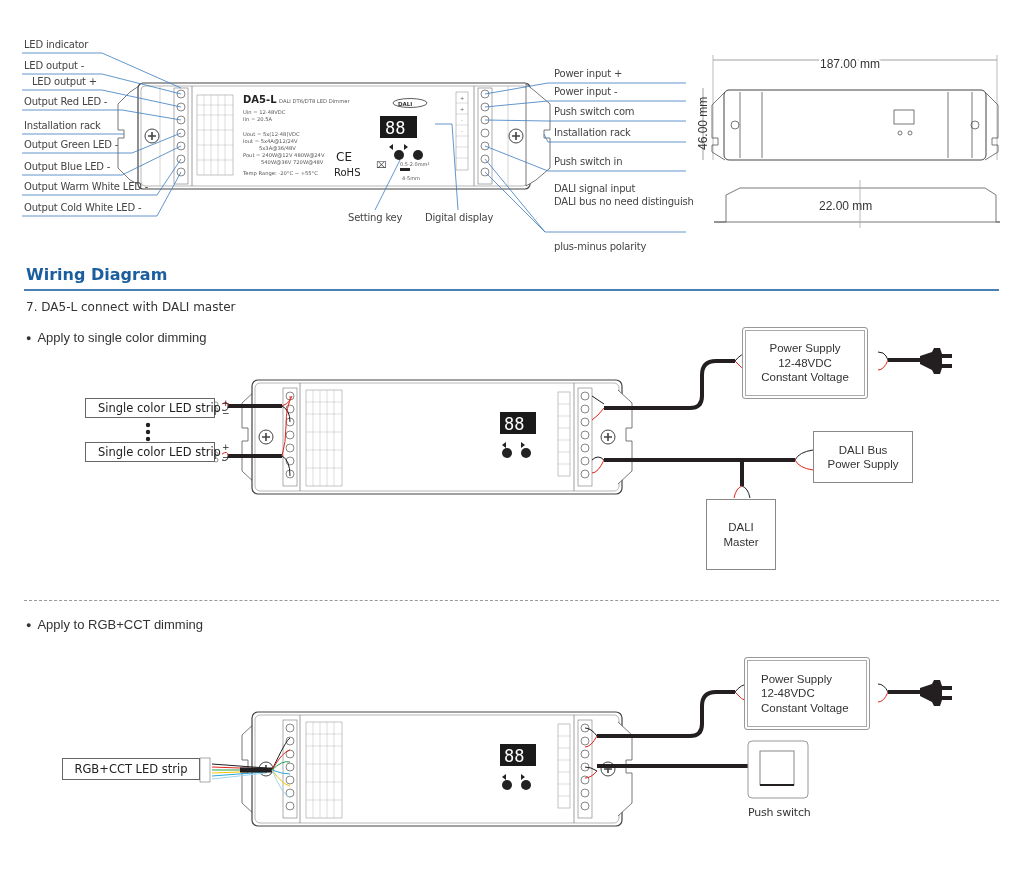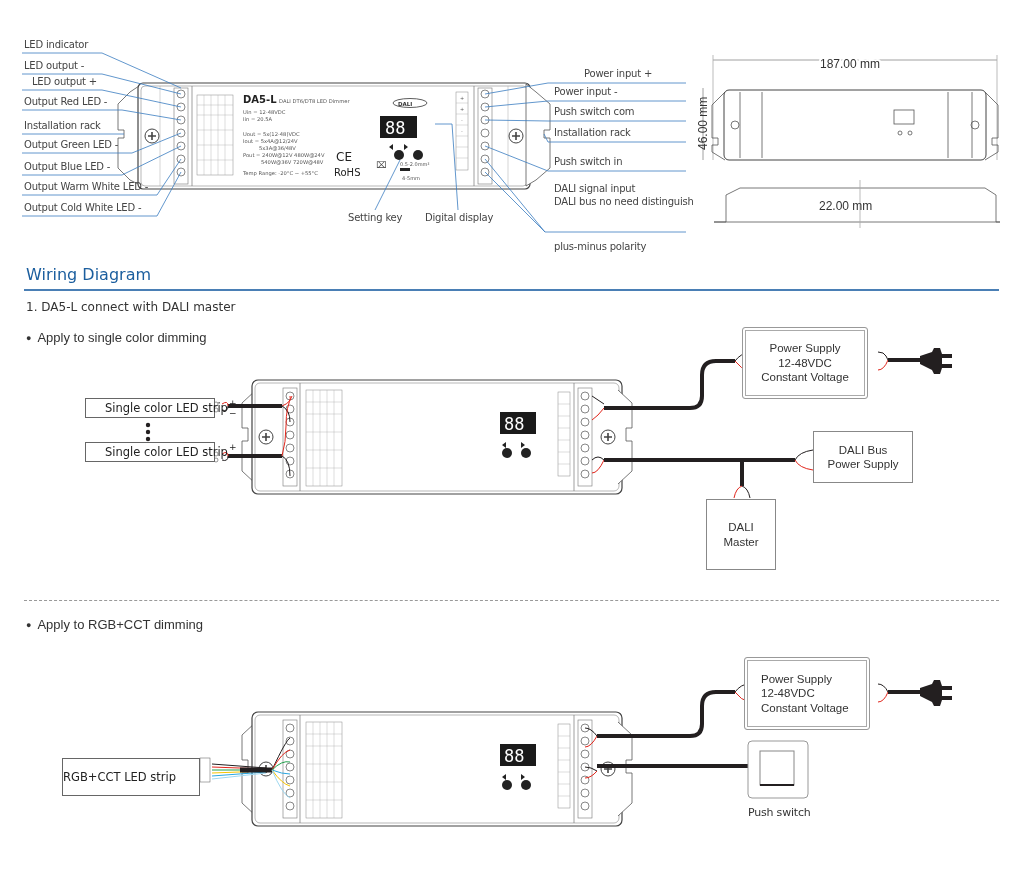--- a/index.html
+++ b/index.html
@@ -1,28 +1,28 @@
 <!DOCTYPE html>
 <html><head>
 <meta charset="utf-8">
 <style>
   * { box-sizing: border-box; margin: 0; padding: 0; }
   html, body { width: 1024px; height: 874px; background: #ffffff; overflow: hidden; }
   body { position: relative; font-family: "Liberation Sans", "DejaVu Sans", sans-serif; color: #333; }
   svg { position: absolute; left: 0; top: 0; overflow: visible; }
   .lbl-html { position: absolute; font-family: "DejaVu Sans", sans-serif; font-size: 10px; color: #444; white-space: nowrap; letter-spacing: -0.2px; }
-  .section-title { position: absolute; left: 26px; top: 265px; font-family: "DejaVu Sans", sans-serif; font-size: 16px; color: #1b5e9e; }
+  .section-title { position: absolute; left: 26px; top: 265px; font-family: "DejaVu Sans", sans-serif; font-size: 16px; color: #1b5e9e; font-weight: bold; }
   .section-rule { position: absolute; left: 24px; top: 289px; width: 975px; height: 1.5px; background: #4a7fb5; }
   .sub-title { position: absolute; left: 26px; top: 300px; font-family: "DejaVu Sans", sans-serif; font-size: 12px; color: #333; }
   .bullet { position: absolute; font-family: Liberation Sans, sans-serif; font-size: 13px; color: #333; white-space: nowrap; }
   .bullet::before { content: "\25CF"; margin-right: 6px; font-size: 9px; position: relative; top: -1px; }
   .dash-rule { position: absolute; left: 24px; top: 600px; width: 975px; border-top: 1px dashed #999; }
   .box { position: absolute; border: 1px solid #888; background: #fff; display: flex; align-items: center; justify-content: center; text-align: center; font-family: Liberation Sans, sans-serif; font-size: 11.5px; color: #333; line-height: 1.25; }
   .box.dbl { border: 1px solid #999; box-shadow: inset 0 0 0 2px #fff, inset 0 0 0 3px #aaa; border-radius: 3px; }
-  .strip { position: absolute; border: 1px solid #666; background: #fff; font-family: "DejaVu Sans", sans-serif; font-size: 11.5px; color: #222; display: flex; align-items: center; padding-left: 19px; white-space: nowrap; }
+  .strip { position: absolute; border: 1px solid #666; background: #fff; font-family: "DejaVu Sans", sans-serif; font-size: 11.5px; color: #222; display: flex; align-items: center; padding-left: 12px; white-space: nowrap; }
   .tiny { font-family: "DejaVu Sans", sans-serif; font-size: 5px; fill: #555; }
   .spec { font-family: "DejaVu Sans", sans-serif; font-size: 5.2px; fill: #555; }
   .dim { font-family: "Liberation Sans", sans-serif; font-size: 12px; fill: #333; }
 </style>
 </head>
 <body>
 
 <div>
   <svg width="1024" height="874" viewBox="0 0 1024 874" id="topsvg">
 
@@ -179,36 +179,36 @@
       <div class="lbl-html" style="left: 24px; top: 76px; margin-left: 8px;">LED output +</div>
       <div class="lbl-html" style="left: 24px; top: 96px;">Output Red LED -</div>
       <div class="lbl-html" style="left: 24px; top: 120px;">Installation rack</div>
       <div class="lbl-html" style="left: 24px; top: 139px;">Output Green LED -</div>
       <div class="lbl-html" style="left: 24px; top: 161px;">Output Blue LED -</div>
       <div class="lbl-html" style="left: 24px; top: 181px;">Output Warm White LED -</div>
       <div class="lbl-html" style="left: 24px; top: 202px;">Output Cold White LED -</div>
     </div>
 
   <div id="right-labels">
-      <div class="lbl-html" style="left: 554px; top: 68px; margin-left: 30px;">Power input +</div>
+      <div class="lbl-html" style="left: 554px; top: 68px;">Power input +</div>
       <div class="lbl-html" style="left: 554px; top: 86px;">Power input -</div>
       <div class="lbl-html" style="left: 554px; top: 106px;">Push switch com</div>
       <div class="lbl-html" style="left: 554px; top: 127px;">Installation rack</div>
       <div class="lbl-html" style="left: 554px; top: 156px;">Push switch in</div>
       <div class="lbl-html" style="left: 554px; top: 183px;">DALI signal input</div>
       <div class="lbl-html" style="left: 554px; top: 196px;">DALI bus no need distinguish</div>
       <div class="lbl-html" style="left: 554px; top: 209px; margin-top: 32px;">plus-minus polarity</div>
     </div>
   <div class="lbl-html" style="left:348px;top:212px;">Setting key</div>
   <div class="lbl-html" style="left:425px;top:212px;">Digital display</div>
 </div>
 
 <div class="section-title">Wiring Diagram</div>
 <div class="section-rule"></div>
-<div class="sub-title">1. DA5-L connect with DALI master</div>
+<div class="sub-title">7. DA5-L connect with DALI master</div>
 <div class="bullet" style="left:26px;top:330px;">Apply to single color dimming</div>
 <div class="dash-rule"></div>
 <div class="bullet" style="left:26px;top:617px;">Apply to RGB+CCT dimming</div>
 
 <svg width="1024" height="874" viewBox="0 0 1024 874" id="wsvg">
   <defs>
     <g id="ctrl">
       <path d="M20 12 L6 25 L6 50 L12 50 L12 63 L6 63 L6 93 L20 106" fill="#fff" stroke="#555" stroke-width="0.8"></path>
       <rect x="16" y="2" width="370" height="114" rx="6" fill="#fff" stroke="#444" stroke-width="1.2"></rect>
       <rect x="19" y="5" width="364" height="108" rx="5" fill="none" stroke="#888" stroke-width="0.6"></rect>
@@ -398,21 +398,21 @@
 </div>
 <div class="box" style="left:813px;top:431px;width:100px;height:52px;flex-direction:column;">
   <div>DALI Bus</div>
   <div>Power Supply</div>
 </div>
 <div class="box" style="left:706px;top:499px;width:70px;height:71px;flex-direction:column;">
   <div>DALI</div>
   <div>Master</div>
 </div>
 
-<div class="strip" style="left:62px;top:758px;width:138px;height:38px;justify-content:flex-start;padding-left:0;">
+<div class="strip" style="left:62px;top:758px;width:138px;height:22px;justify-content:center;padding-left:0;">
   <span>RGB+CCT LED strip</span>
 </div>
 <div class="box dbl" style="left:744px;top:657px;width:126px;height:73px;flex-direction:column;align-items:flex-start;padding-left:16px;">
   <div>Power Supply</div>
   <div>12-48VDC</div>
   <div>Constant Voltage</div>
 </div>
 <div class="lbl-html" style="left:748px;top:806px;font-size:11px;color:#333;">Push switch</div>
 
 </body></html>

